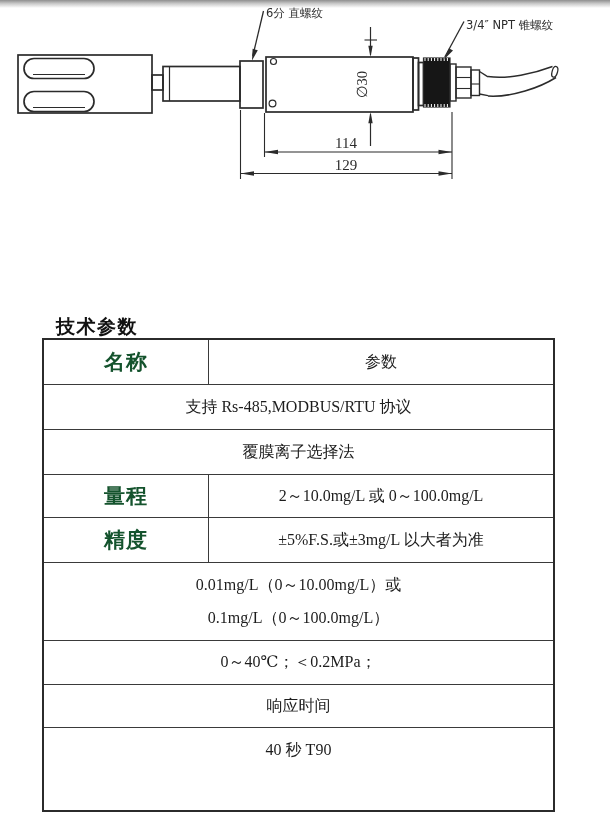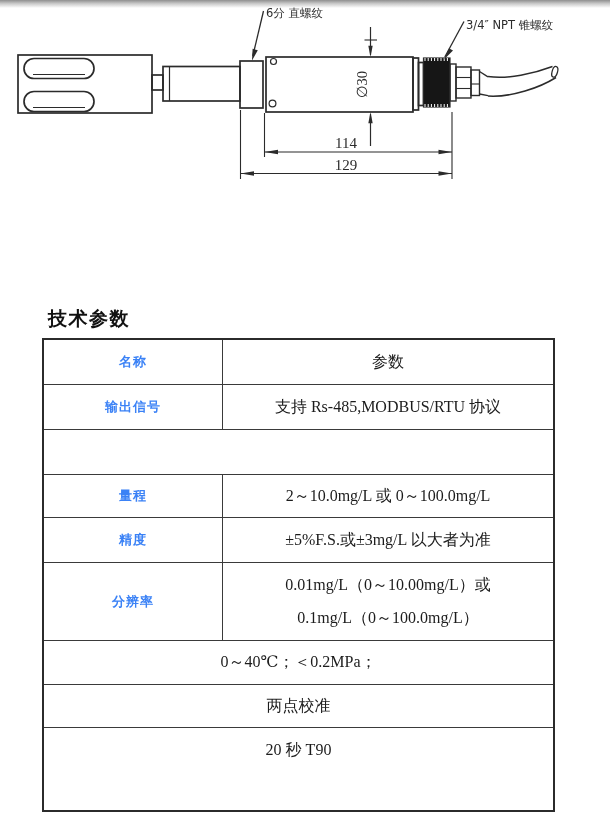--- a/index.html
+++ b/index.html
@@ -12,35 +12,35 @@
     position:absolute;left:0;top:0;width:610px;height:8px;
     background:linear-gradient(#8f8f8f 0%,#c9c9c9 45%,#ffffff 100%);
   }
   .drawing-wrap{position:absolute;left:0;top:0;width:610px;height:200px;}
   svg text{
     font-family:"Liberation Serif","DejaVu Serif",serif;
     fill:#2b2b2b;
   }
   .cjk-label{font-family:"DejaVu Sans","Liberation Sans",sans-serif;}
   .section-title{
-    position:absolute;left:44px;top:302px;margin:4px;
+    position:absolute;left:44px;top:302px;margin:12px;
     font-size:19px;font-weight:bold;letter-spacing:1.5px;color:#111;
     font-family:"DejaVu Sans","Liberation Sans",sans-serif;
   }
   .spec-table{
     position:absolute;left:42px;top:338px;width:513px;height:474px;
     border:2px solid #2b2b2b;box-sizing:border-box;
     display:flex;flex-direction:column;
   }
   .tr{display:flex;box-sizing:border-box;border-top:1.4px solid #3a3a3a;}
   .tr:first-child{border-top:none;}
   .td-name{
-    width:179px;box-sizing:border-box;border-right:1.6px solid #3a3a3a;
+    width:165px;box-sizing:border-box;border-right:1.6px solid #3a3a3a;
     display:flex;align-items:center;justify-content:center;
-    font-weight:bold;font-size:13px;color:#3b82f6;letter-spacing:1px;
+    font-weight:bold;font-size:21px;color:#14532d;letter-spacing:1px;
     font-family:"DejaVu Sans","Liberation Sans",sans-serif;
   }
   .td-value{
     flex:1;display:flex;align-items:center;justify-content:center;
     font-size:16px;color:#1c1c1c;text-align:center;
     font-family:"Liberation Serif","DejaVu Serif",serif;
     white-space:pre-line;line-height:2.05;
   }
   
   .r0{height:44px}.r1{height:45px}.r2{height:45px}.r3{height:43px}.r4{height:45px}
@@ -136,40 +136,39 @@
 </div>
 
 <h2 class="section-title">技术参数</h2>
 
 <div class="spec-table">
   <div class="tr r0">
     <div class="td-name">名称</div>
     <div class="td-value">参数</div>
   </div>
   <div class="tr r1">
-    <div class="td-name">输出信号</div>
     <div class="td-value">支持 Rs-485,MODBUS/RTU 协议</div>
   </div>
   <div class="tr r2">
+    <div class="td-value">覆膜离子选择法</div>
   </div>
   <div class="tr r3">
     <div class="td-name">量程</div>
     <div class="td-value">2～10.0mg/L 或 0～100.0mg/L</div>
   </div>
   <div class="tr r4">
     <div class="td-name">精度</div>
     <div class="td-value">±5%F.S.或±3mg/L 以大者为准</div>
   </div>
   <div class="tr r5">
-    <div class="td-name">分辨率</div>
     <div class="td-value">0.01mg/L（0～10.00mg/L）或
 0.1mg/L（0～100.0mg/L）</div>
   </div>
   <div class="tr r6">
     <div class="td-value">0～40℃；＜0.2MPa；</div>
   </div>
   <div class="tr r7">
-    <div class="td-value">两点校准</div>
+    <div class="td-value">响应时间</div>
   </div>
   <div class="tr r8">
-    <div class="td-value">20 秒 T90</div>
+    <div class="td-value">40 秒 T90</div>
   </div>
 </div>
 
 </body></html>

